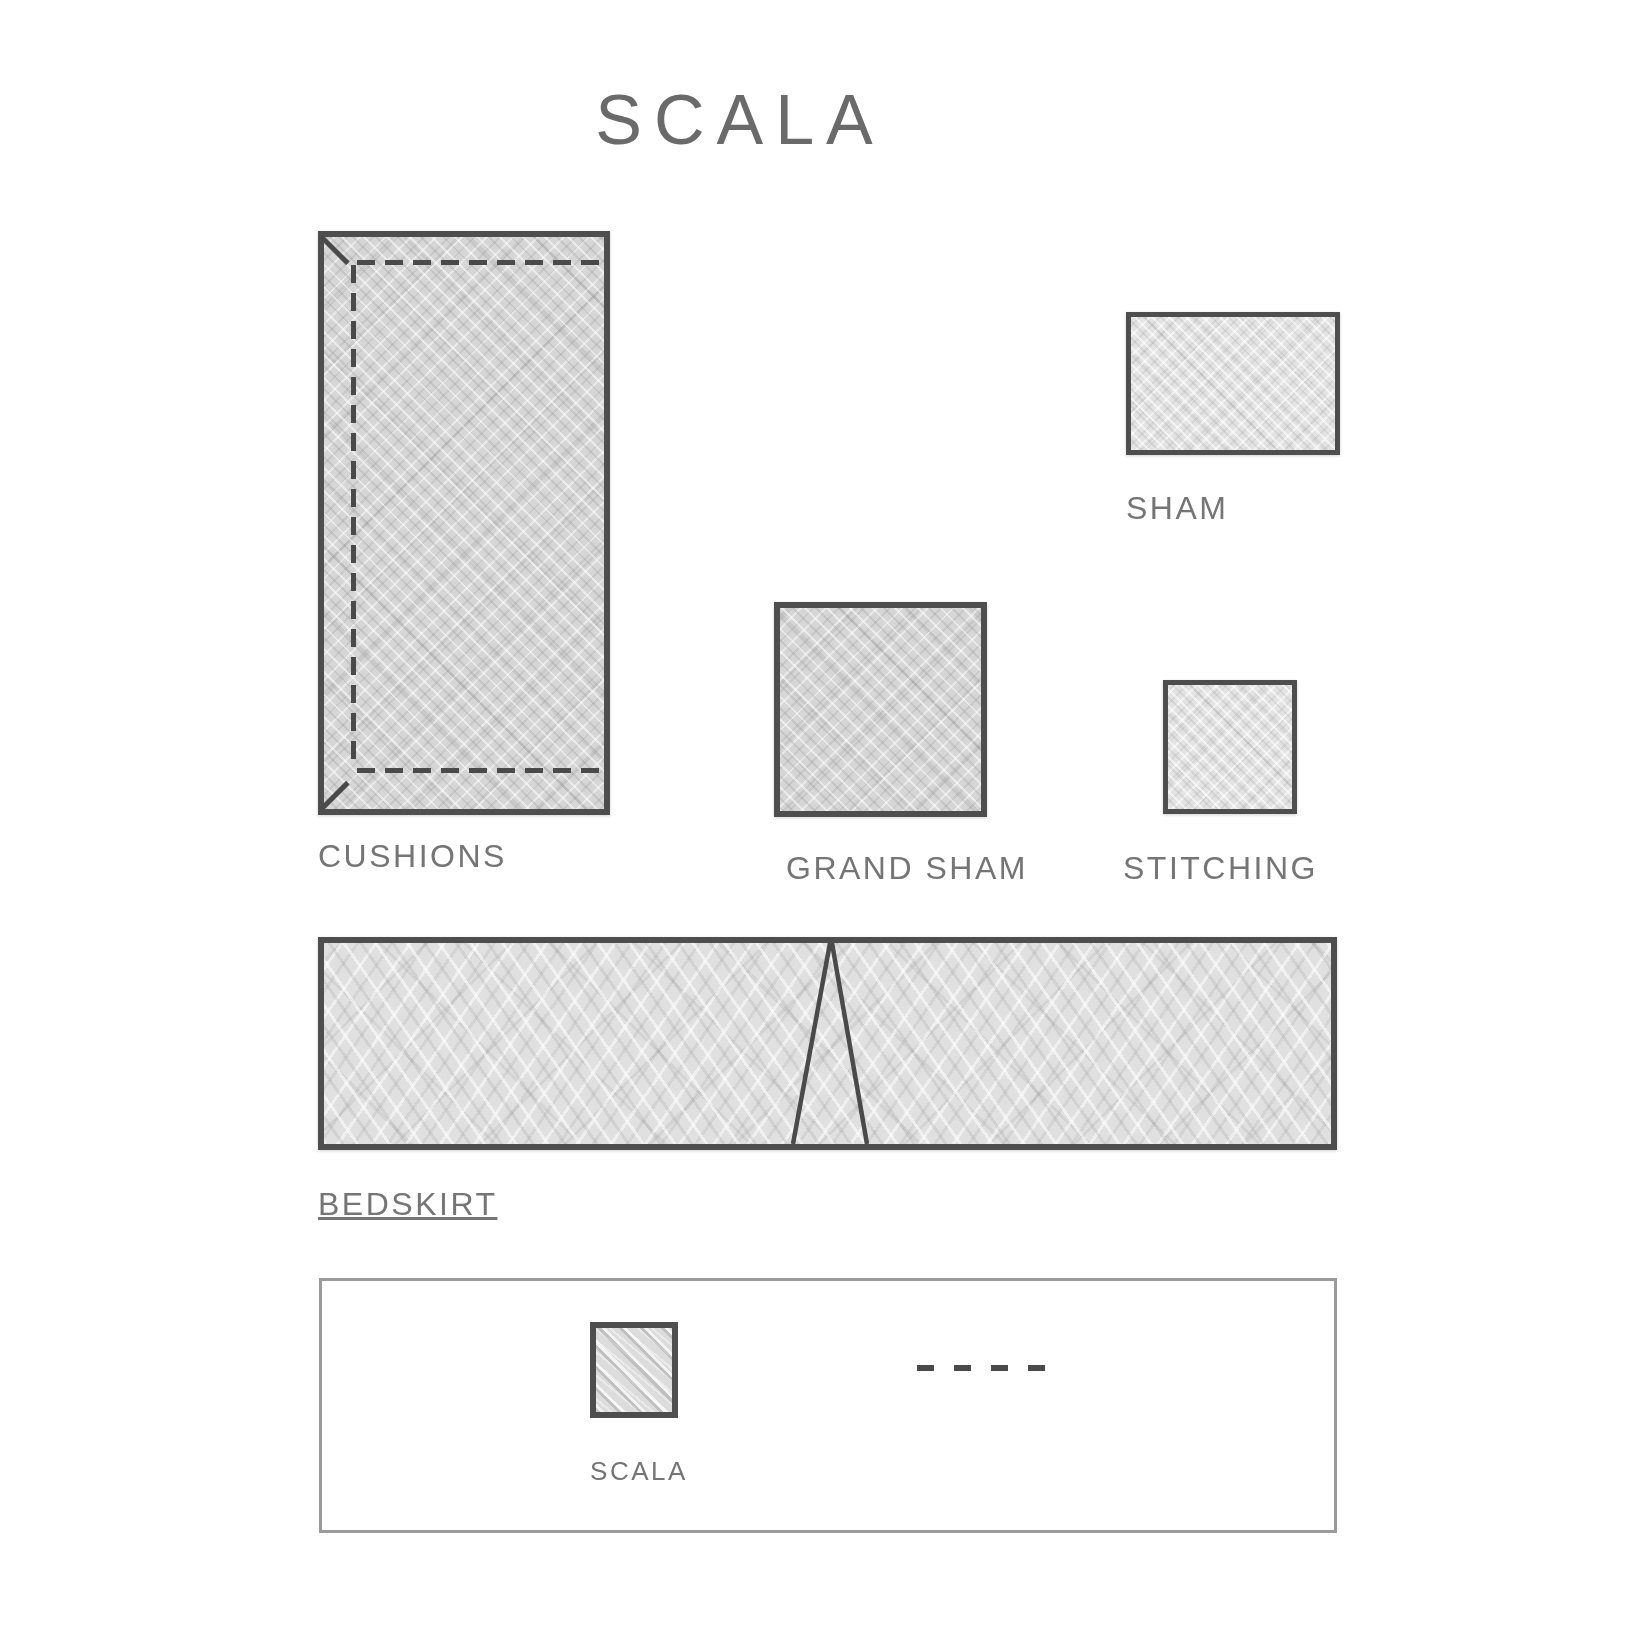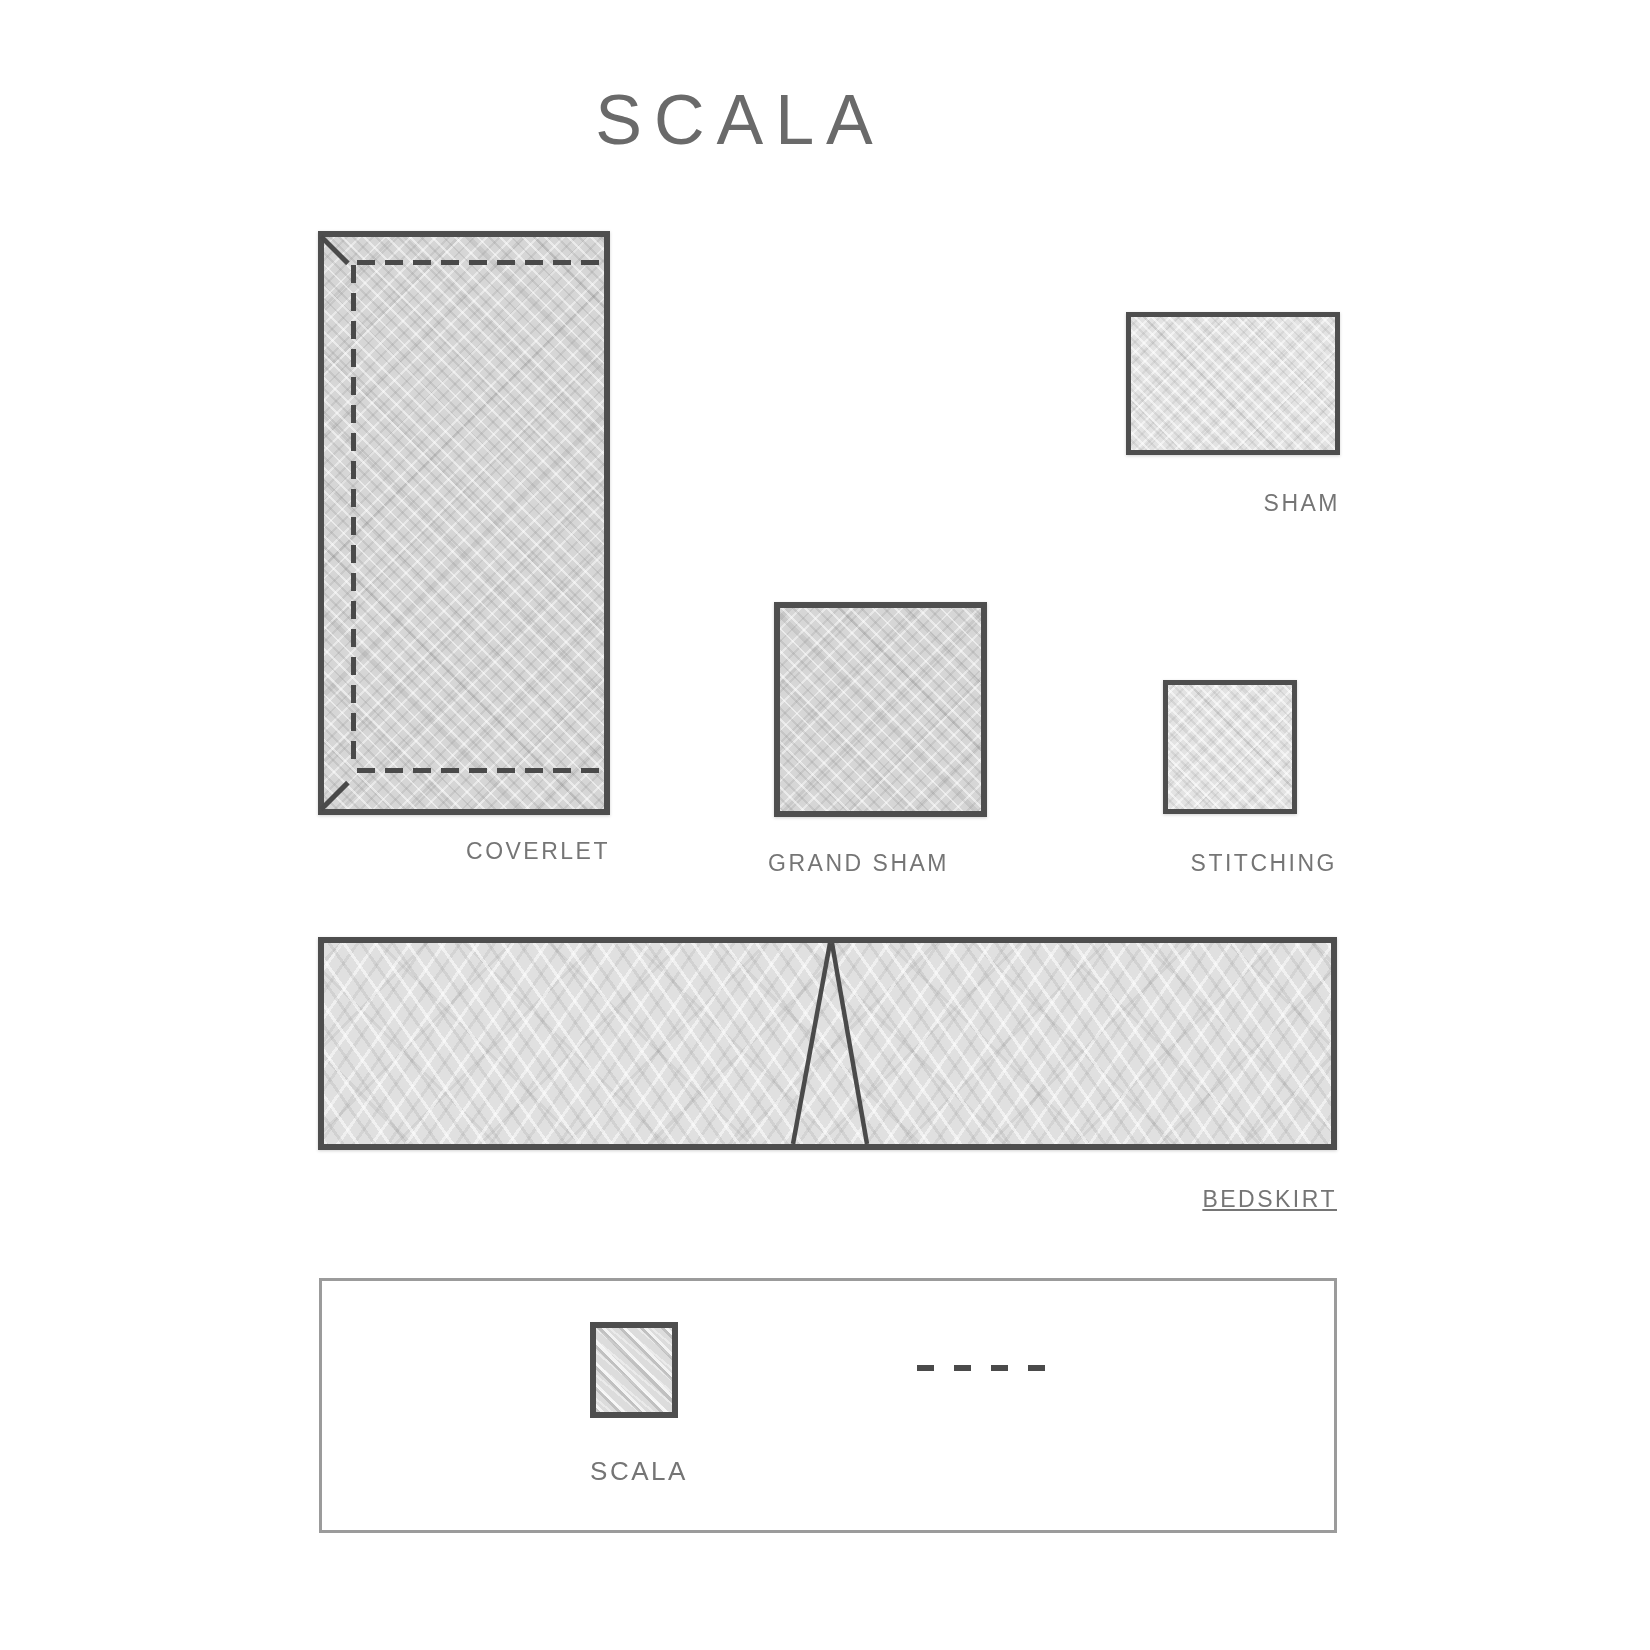--- a/index.html
+++ b/index.html
@@ -60,22 +60,22 @@
       repeating-linear-gradient(-45deg, rgba(120,120,120,.12) 0 3px, rgba(0,0,0,0) 3px 60px);
   }
   .fabric-legend{
     background-color:#dcdcdc;
     background-image:
       repeating-linear-gradient(45deg, rgba(120,120,120,.28) 0 3px, rgba(255,255,255,.65) 3px 6px, rgba(0,0,0,0) 6px 15px),
       repeating-linear-gradient(40deg, rgba(255,255,255,.4) 0 2px, rgba(0,0,0,0) 2px 9px);
   }
   .item-label{
     position:absolute;
-    text-align:right;
-    font-size:23px;
+    text-align:left;
+    font-size:32px;
     letter-spacing:2.5px;
     color:var(--label-text);
     white-space:nowrap;
   }
   
   .stitch-h{
     position:absolute;height:5px;
     background:repeating-linear-gradient(90deg, var(--stitch) 0 18px, rgba(0,0,0,0) 18px 28px);
   }
   .stitch-v{
@@ -120,27 +120,27 @@
 
   <div class="title">SCALA</div>
 
   <div class="swatch fabric-mid" style="left:318px;top:231px;width:280px;height:572px;">
     <div class="stitch-h" style="left:33px;right:0;top:23px;"></div>
     <div class="stitch-v" style="left:27px;top:28px;bottom:41px;"></div>
     <div class="stitch-h" style="left:33px;right:0;bottom:36px;"></div>
     <div class="stitch-tick tick-tl"></div>
     <div class="stitch-tick tick-bl"></div>
   </div>
-  <div class="item-label" style="left:318px;width:292px;top:838px;">COVERLET</div>
+  <div class="item-label" style="left:318px;width:292px;top:838px;">CUSHIONS</div>
 
   <div class="swatch fabric-fine" style="left:1126px;top:312px;width:204px;height:133px;border-width:5px;"></div>
   <div class="item-label" style="left:1126px;width:214px;top:490px;">SHAM</div>
 
   <div class="swatch fabric-mid" style="left:774px;top:602px;width:201px;height:203px;"></div>
-  <div class="item-label" style="left:736px;width:213px;top:850px;">GRAND SHAM</div>
+  <div class="item-label" style="left:786px;width:213px;top:850px;">GRAND SHAM</div>
 
   <div class="swatch fabric-fine" style="left:1163px;top:680px;width:124px;height:124px;border-width:5px;"></div>
   <div class="item-label" style="left:1123px;width:214px;top:850px;">STITCHING</div>
 
   <div class="swatch fabric-skirt" style="left:318px;top:937px;width:1007px;height:201px;">
     <svg class="pleat-svg" viewBox="0 0 1007 201" preserveAspectRatio="none">
       <line x1="506" y1="0" x2="469" y2="201" stroke="#4a4a4a" stroke-width="4.5"></line>
       <line x1="508" y1="0" x2="543" y2="201" stroke="#4a4a4a" stroke-width="4.5"></line>
     </svg>
   </div>

